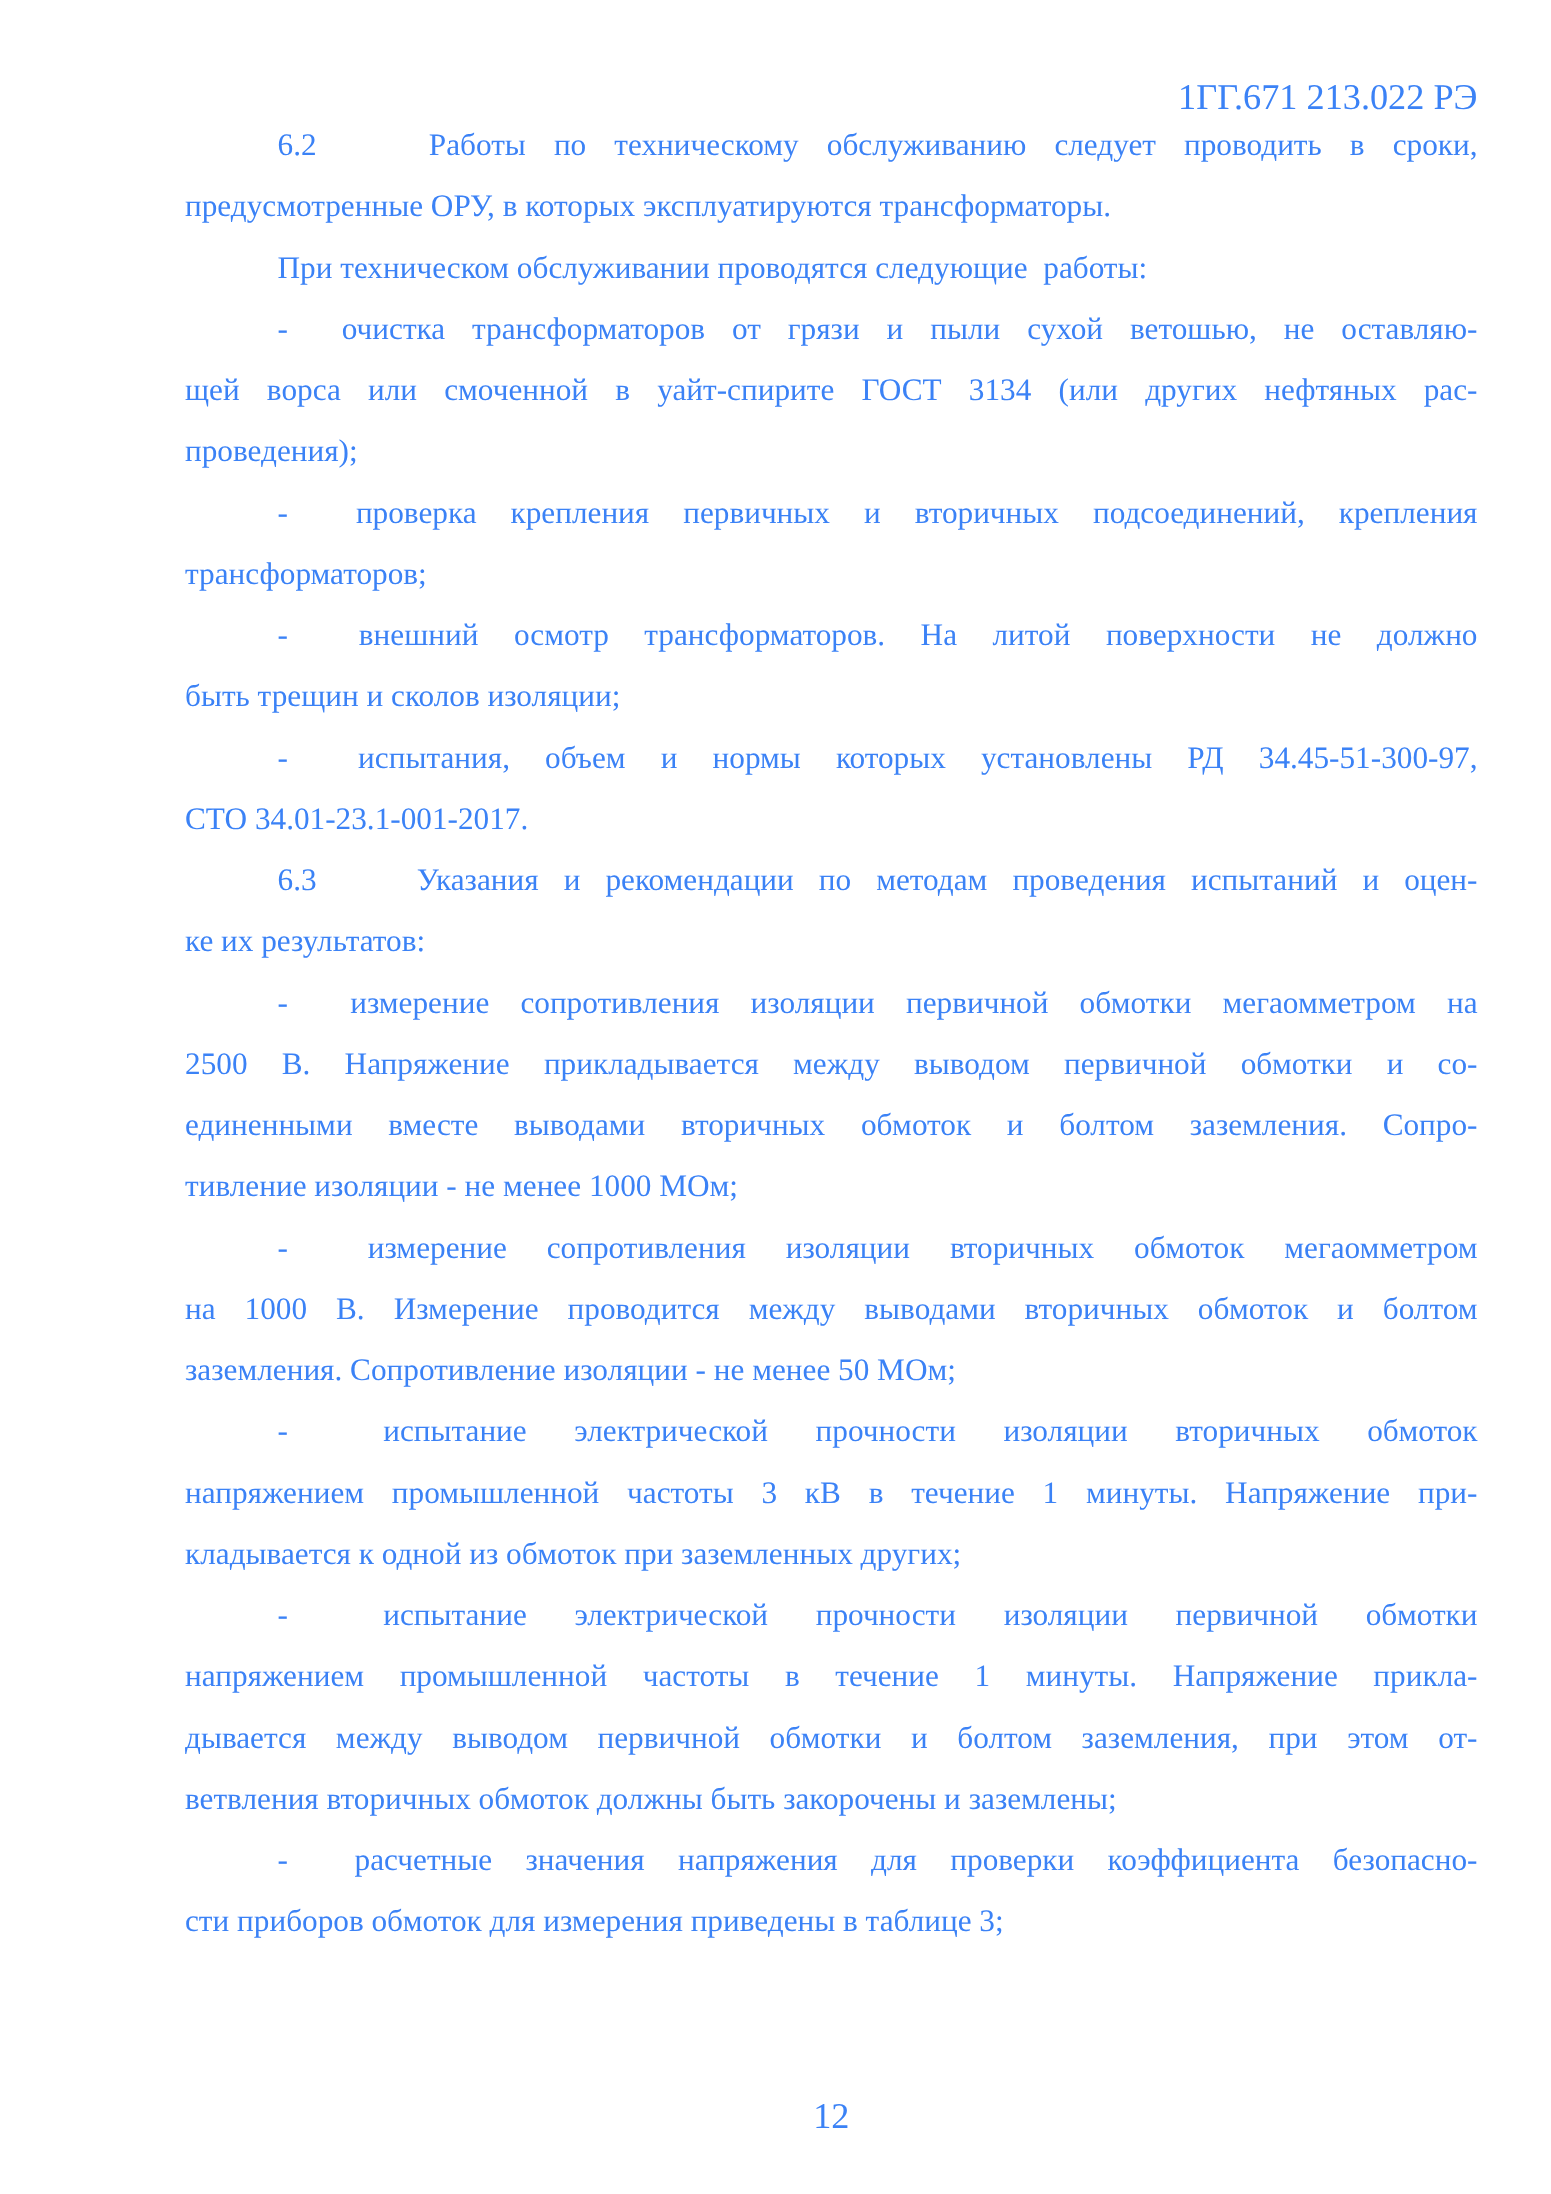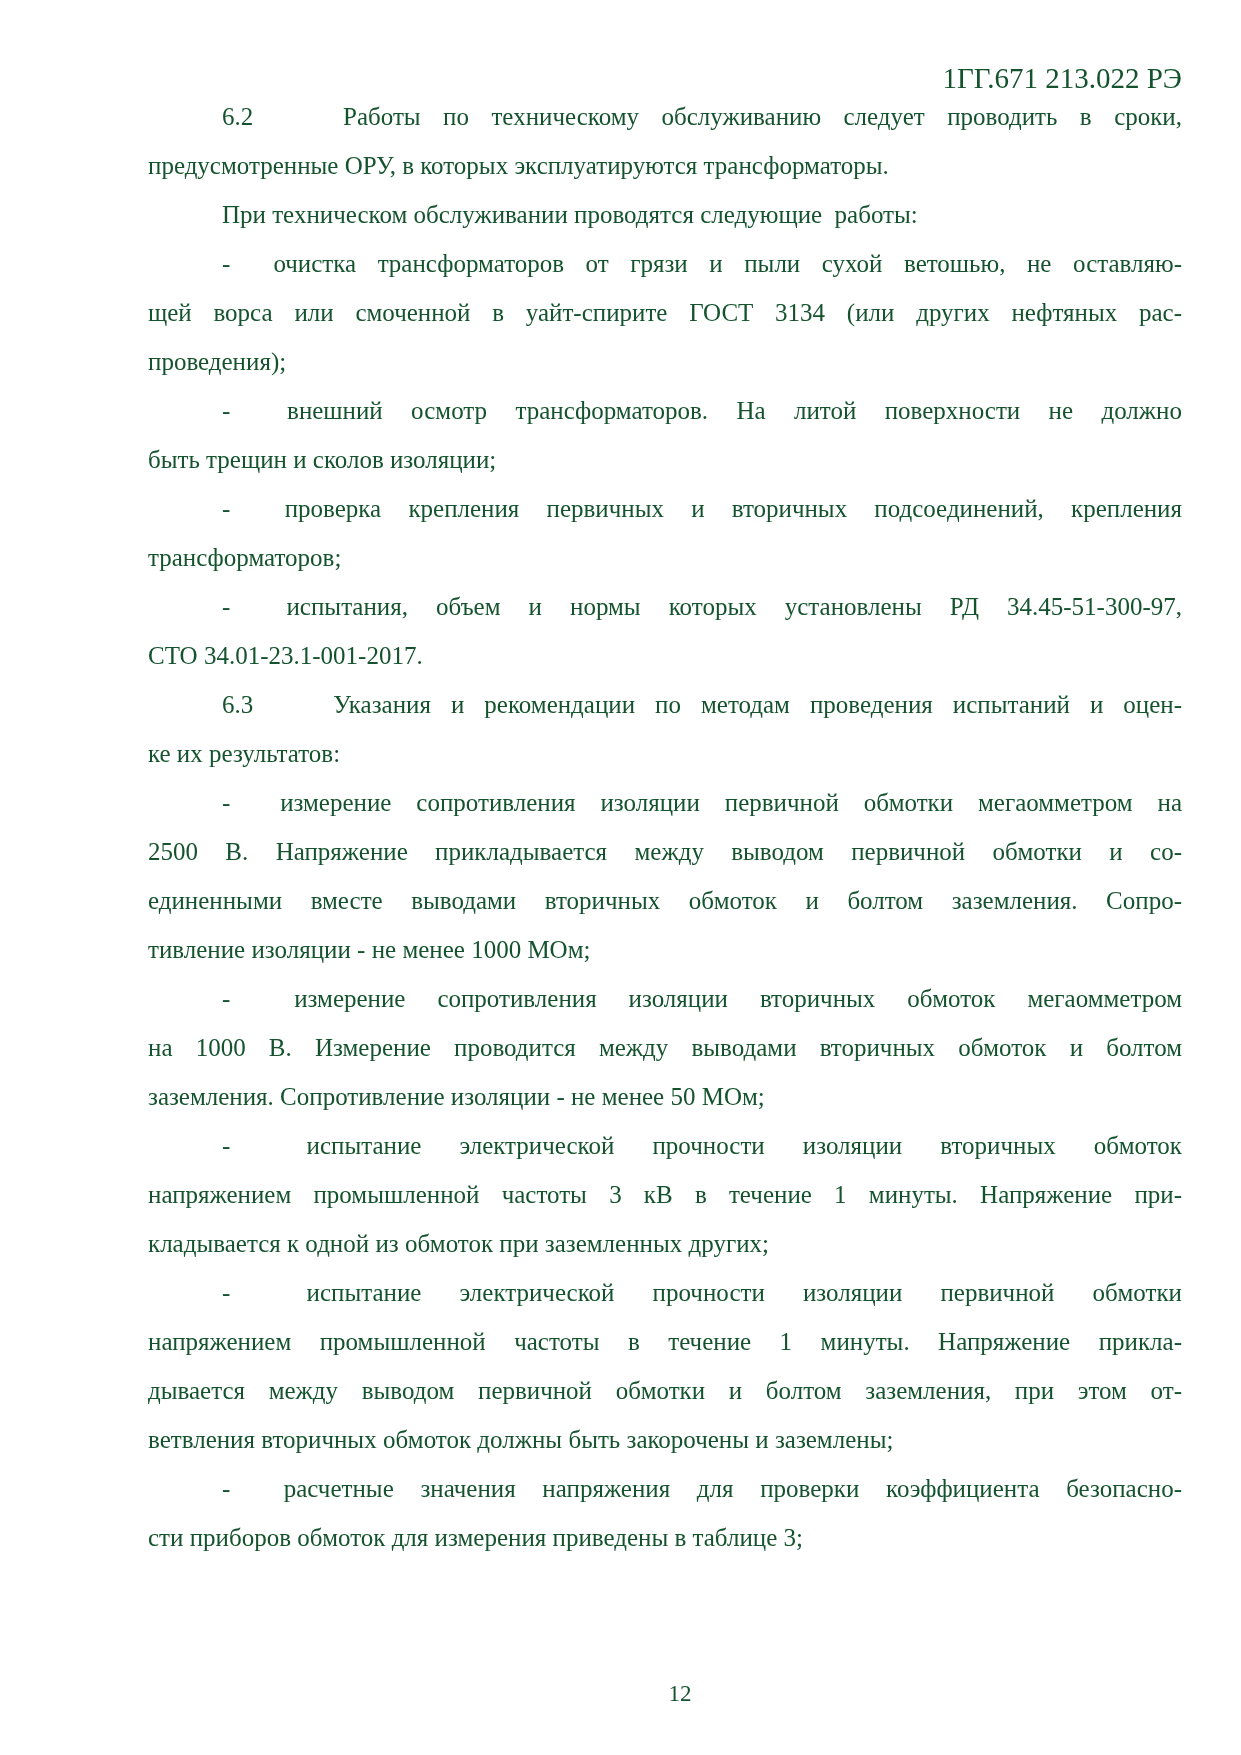--- a/index.html
+++ b/index.html
@@ -1,21 +1,21 @@
 <!DOCTYPE html>
 <html lang="ru"><head>
 <meta charset="utf-8">
 <style>
   html, body { margin: 0; padding: 0; }
   .page {
     position: relative;
     width: 1241px;
     height: 1755px;
     background: #ffffff;
-    color: #14532d;
+    color: #3b82f6;
     font-family: "Liberation Serif", "DejaVu Serif", serif;
     overflow: hidden;
   }
   .doc-header {
     position: absolute;
     top: 62px;
     left: 148px;
     width: 1034px;
     text-align: right;
     font-size: 29px;
@@ -39,24 +39,24 @@
   }
   .line.indent { text-indent: 74px; }
   .line.last {
     text-align: center;
     text-align-last: left;
     -moz-text-align-last: left;
   }
   .doc-footer {
     position: absolute;
     top: 1669px;
-    left: 163px;
+    left: 148px;
     width: 1034px;
     text-align: center;
-    font-size: 23px;
+    font-size: 29px;
     line-height: 49px;
   }
 </style>
 </head>
 <body>
 
 <div class="page">
   <div class="doc-header">1ГГ.671 213.022 РЭ</div>
 
   <div class="doc-body">
@@ -66,26 +66,26 @@
       </div>
       <div class="paragraph">
         <div class="line indent last">При техническом обслуживании проводятся следующие&nbsp; работы:</div>
       </div>
       <div class="paragraph">
         <div class="line indent">-&nbsp; очистка трансформаторов от грязи и пыли сухой ветошью, не оставляю-</div>
         <div class="line">щей ворса или смоченной в уайт-спирите ГОСТ 3134 (или других нефтяных рас-</div>
         <div class="line last">проведения);</div>
       </div>
       <div class="paragraph">
+        <div class="line indent">-&nbsp; проверка крепления первичных и вторичных подсоединений, крепления</div>
+        <div class="line last">трансформаторов;</div>
+      </div>
+      <div class="paragraph">
         <div class="line indent">-&nbsp; внешний осмотр трансформаторов. На литой поверхности не должно</div>
         <div class="line last">быть трещин и сколов изоляции;</div>
-      </div>
-      <div class="paragraph">
-        <div class="line indent">-&nbsp; проверка крепления первичных и вторичных подсоединений, крепления</div>
-        <div class="line last">трансформаторов;</div>
       </div>
       <div class="paragraph">
         <div class="line indent">-&nbsp; испытания, объем и нормы которых установлены РД 34.45-51-300-97,</div>
         <div class="line last">СТО 34.01-23.1-001-2017.</div>
       </div>
       <div class="paragraph">
         <div class="line indent">6.3&nbsp;&nbsp;&nbsp;&nbsp;Указания и рекомендации по методам проведения испытаний и оцен-</div>
         <div class="line last">ке их результатов:</div>
       </div>
       <div class="paragraph">

